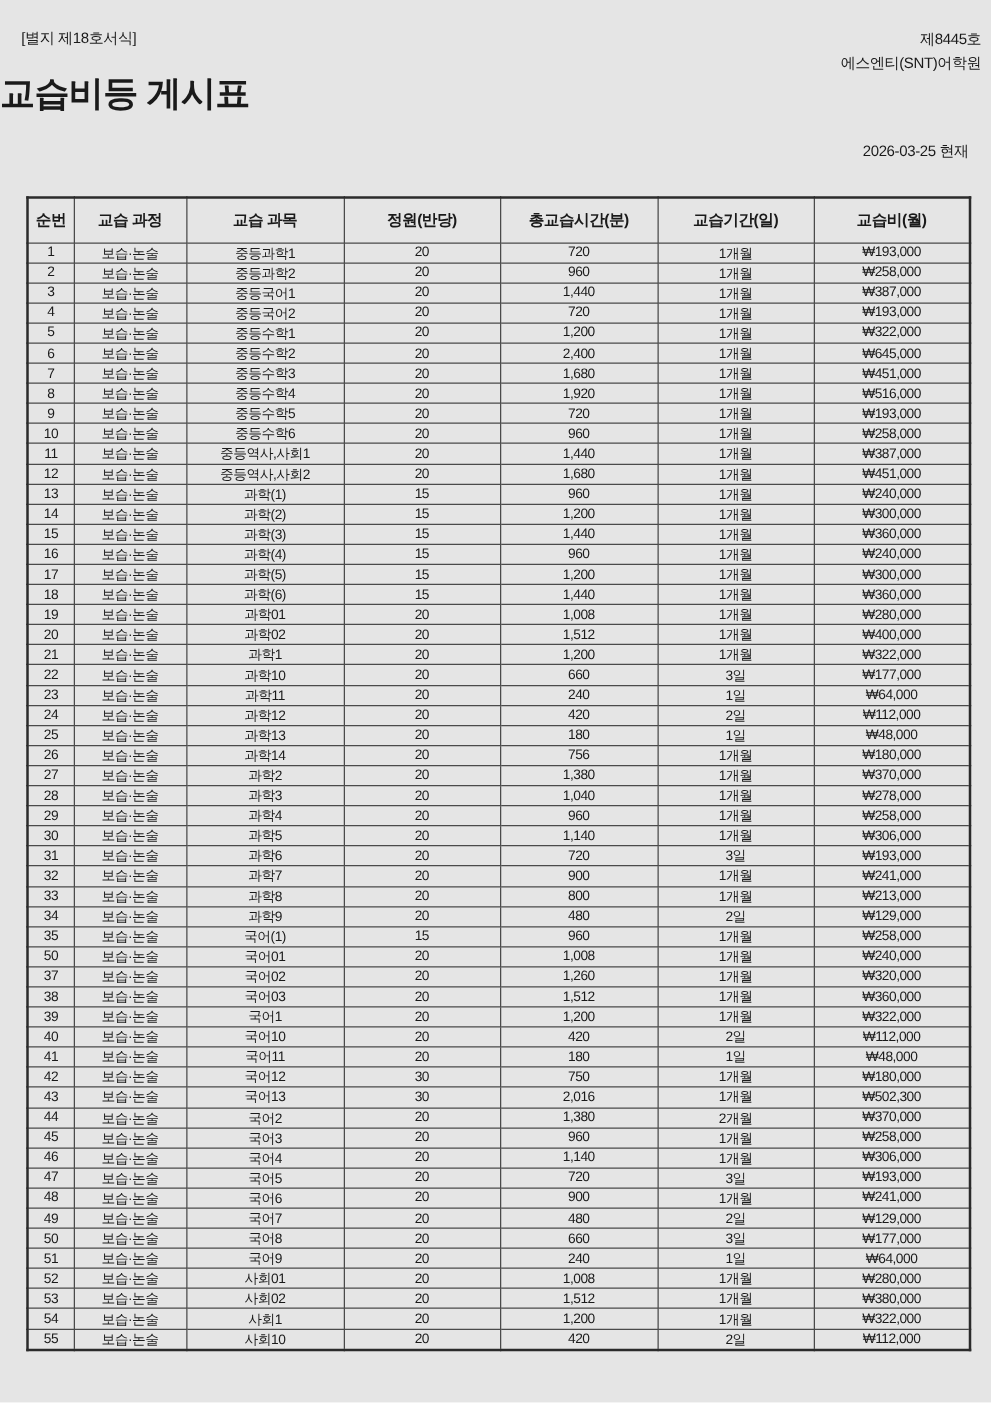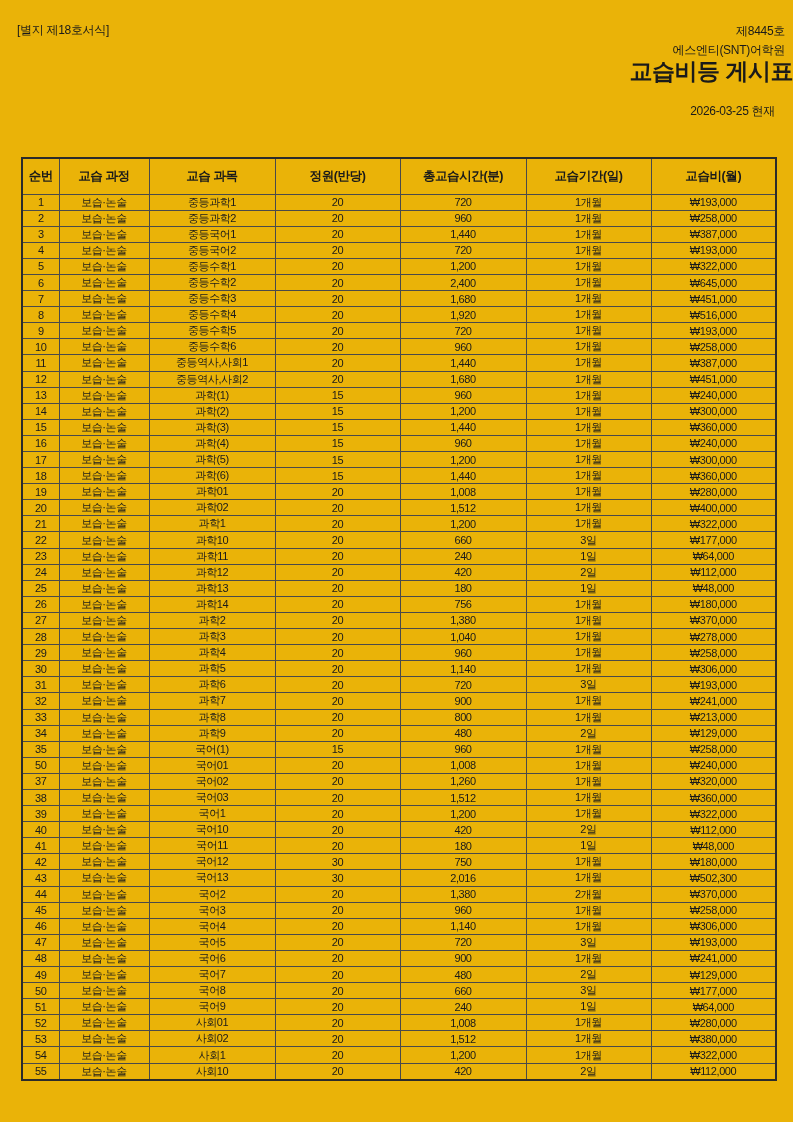--- a/index.html
+++ b/index.html
@@ -5,21 +5,21 @@
   * { margin: 0; padding: 0; box-sizing: border-box; }
   html, body { background: #ffffff; }
   body {
     font-family: "Liberation Sans", "DejaVu Sans", sans-serif;
     color: #1a1a1a;
   }
   .page {
     position: relative;
     width: 793px;
     height: 1122px;
-    background: #eab308;
+    background: #e5e5e5;
     overflow: hidden;
   }
   .form-label {
     position: absolute;
     left: 17px;
     top: 22px;
     font-size: 12px;
     letter-spacing: -0.3px;
   }
   .doc-meta {
@@ -29,29 +29,29 @@
     text-align: right;
     font-size: 12px;
     line-height: 19px;
     letter-spacing: -0.3px;
   }
   .doc-title {
     position: absolute;
     left: 0;
     top: 56px;
     width: 100%;
-    text-align: right;
-    font-size: 23px;
+    text-align: left;
+    font-size: 28px;
     font-weight: bold;
     letter-spacing: -0.5px;
   }
   .date-note {
     position: absolute;
     right: 18px;
-    top: 103px;
+    top: 113px;
     font-size: 12px;
     letter-spacing: -0.3px;
   }
   table.fee-table {
     position: absolute;
     left: 21px;
     top: 121px;
     width: 754px;
     border-collapse: collapse;
     table-layout: fixed;

